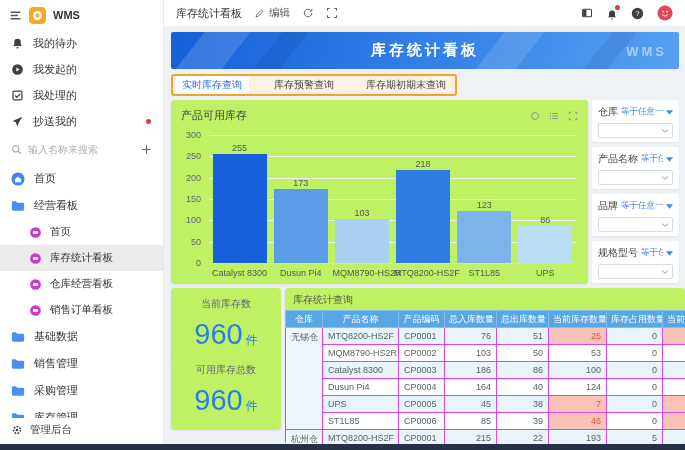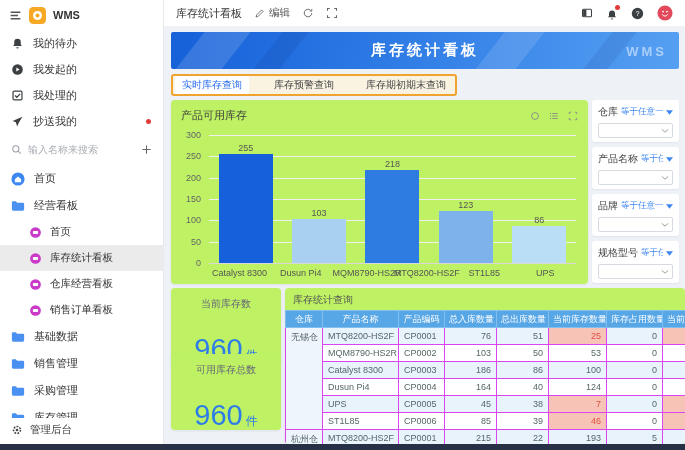--- a/index.html
+++ b/index.html
@@ -97,21 +97,21 @@
   .filter-label { font-size:10px; color:#444; white-space:nowrap; flex:none; }
   .filter-op { font-size:8.5px; color:#3f87f0; white-space:nowrap; overflow:hidden; flex:1; min-width:0; cursor:pointer; }
   .filter-row .ic-caret { width:7px; height:5px; cursor:pointer; }
   .filter-select { margin-top:4px; height:15px; border:1px solid #d6dbe2; border-radius:2px;
                    position:relative; cursor:pointer; background:#fff; }
   .filter-select .ic { position:absolute; right:3px; top:4px; width:8px; height:6px; }
 
   
   .stat-card { left:7px; width:110px; height:76px; }
   .stat-label { text-align:center; padding-top:9px; font-size:10px; color:#667; }
-  .stat-value { display:flex; align-items:baseline; justify-content:center; margin-top:22px; color:#2d7ce8; }
+  .stat-value { display:flex; align-items:baseline; justify-content:center; margin-top:7px; color:#2d7ce8; }
   .stat-num { font-size:29px; }
   .stat-unit { font-size:12px; margin-left:3px; }
 
   
   .table-card { left:121px; top:261px; width:400px; height:156px; overflow:hidden; }
   .table-title { padding:5px 8px 3px; font-size:10px; color:#555; }
   .inv-table { border-collapse:collapse; table-layout:fixed; width:417px; font-size:9px; }
   .inv-table th { background:#57a6e6; color:#fff; font-weight:normal; height:17px;
                   border:1px solid #83bfee; padding:0 4px; white-space:nowrap; overflow:hidden; }
   .inv-table td { height:17px; border:1px solid #d946ef; padding:0 5px; color:#566;
@@ -403,20 +403,24 @@
             <div class="gridline" style="top: 21.3333px;"></div>
             <div class="gridline" style="top: 42.6667px;"></div>
             <div class="gridline" style="top: 64px;"></div>
             <div class="gridline" style="top: 85.3333px;"></div>
             <div class="gridline" style="top: 106.667px;"></div>
             <div class="gridline base" style="top: 128px;"></div>
             <div class="bars">
               <div class="bar-wrap">
                 <div class="bar-value">255</div>
                 <div class="bar" style="height: 108.8px; background: rgb(22, 97, 219);"></div>
+              </div>
+              <div class="bar-wrap">
+                <div class="bar-value">173</div>
+                <div class="bar" style="height: 73.8133px; background: rgb(91, 156, 231);"></div>
               </div>
               <div class="bar-wrap">
                 <div class="bar-value">103</div>
                 <div class="bar" style="height: 43.9467px; background: rgb(169, 207, 241);"></div>
               </div>
               <div class="bar-wrap">
                 <div class="bar-value">218</div>
                 <div class="bar" style="height: 93.0133px; background: rgb(46, 124, 225);"></div>
               </div>
               <div class="bar-wrap">

